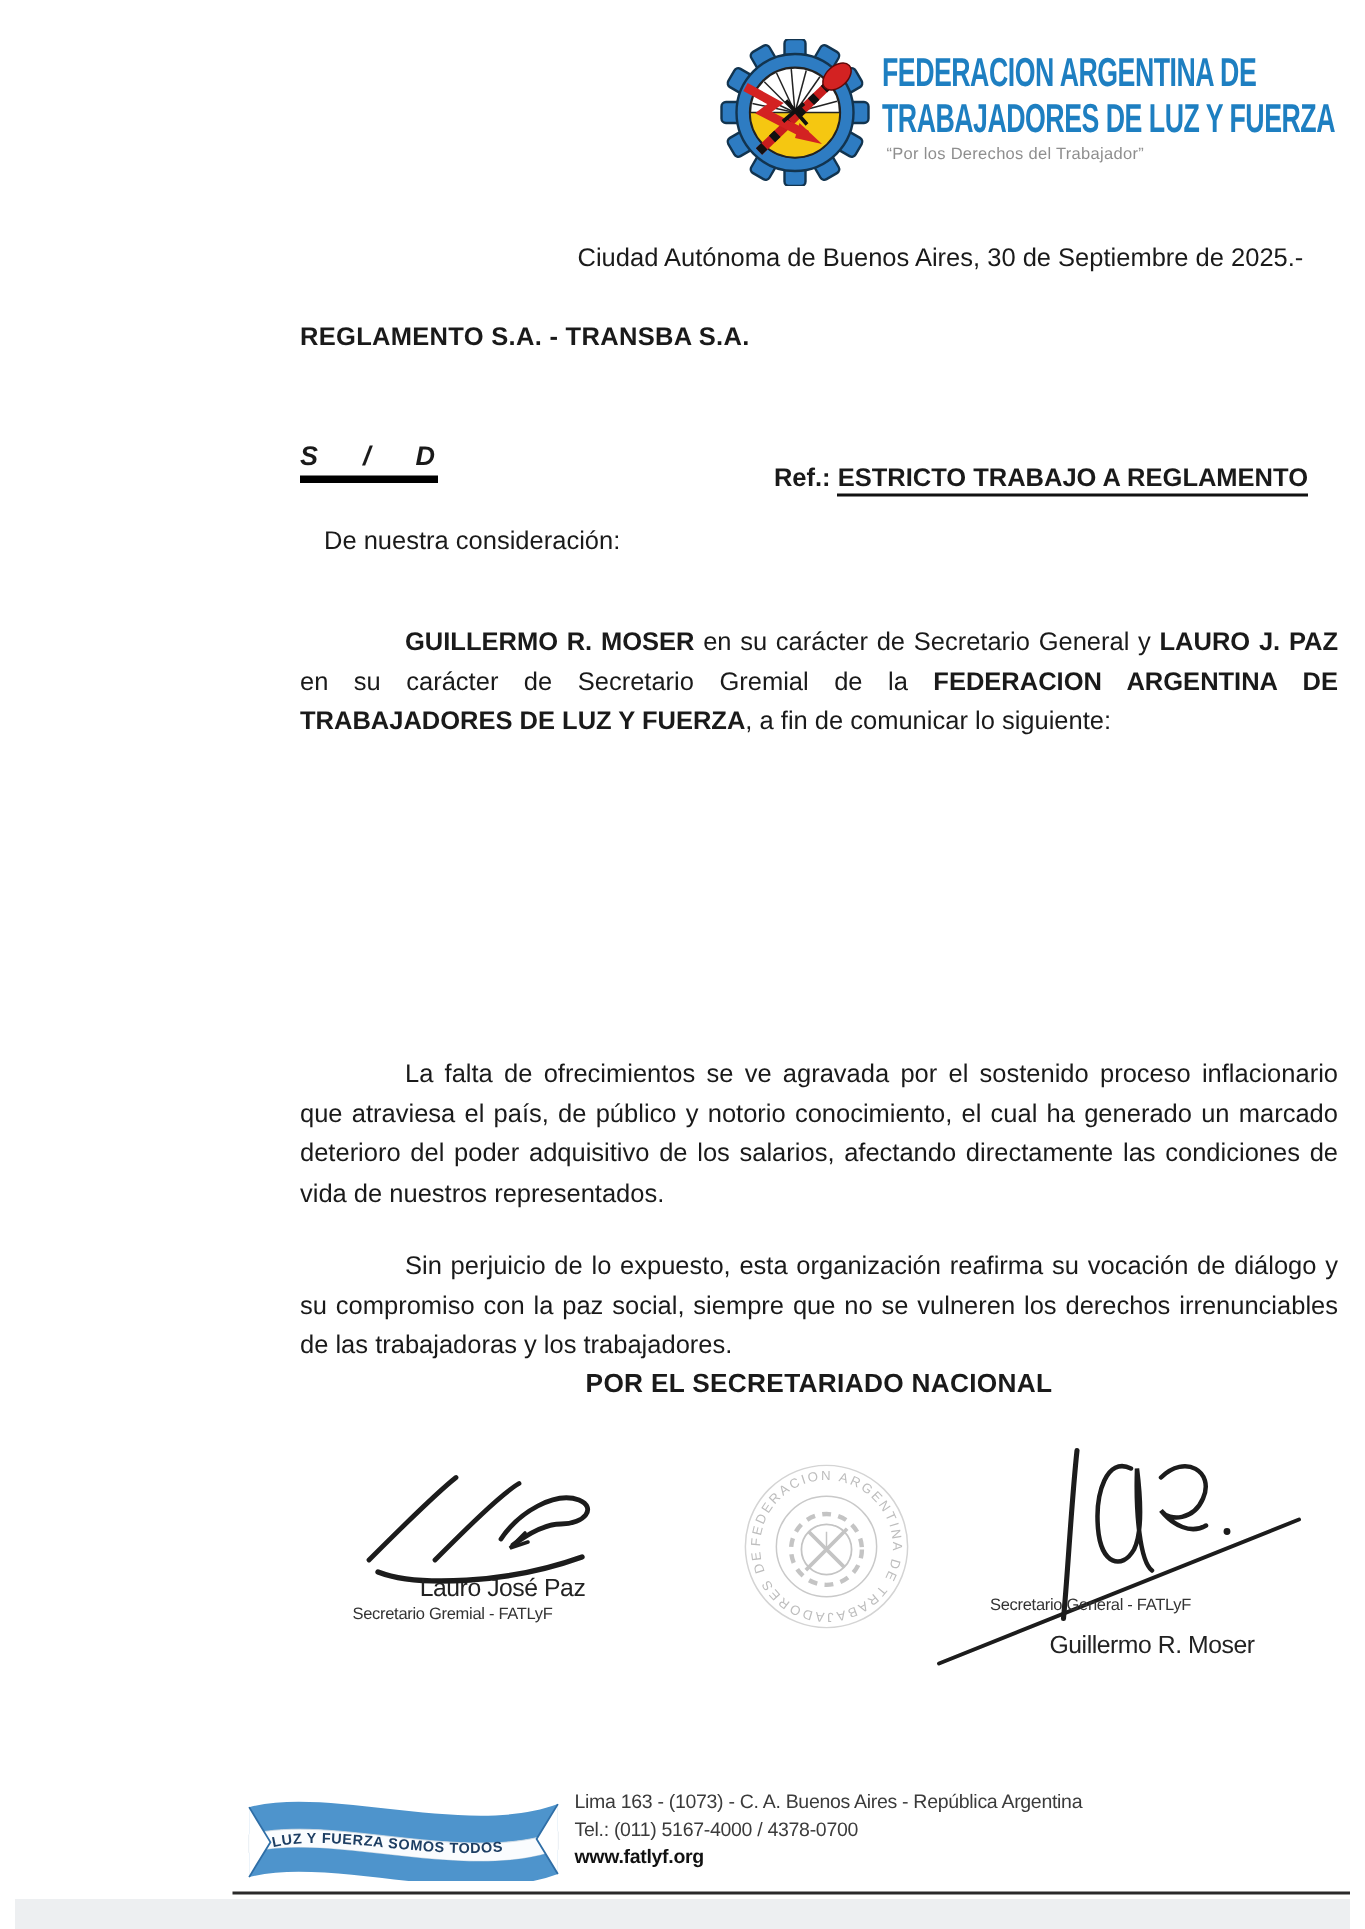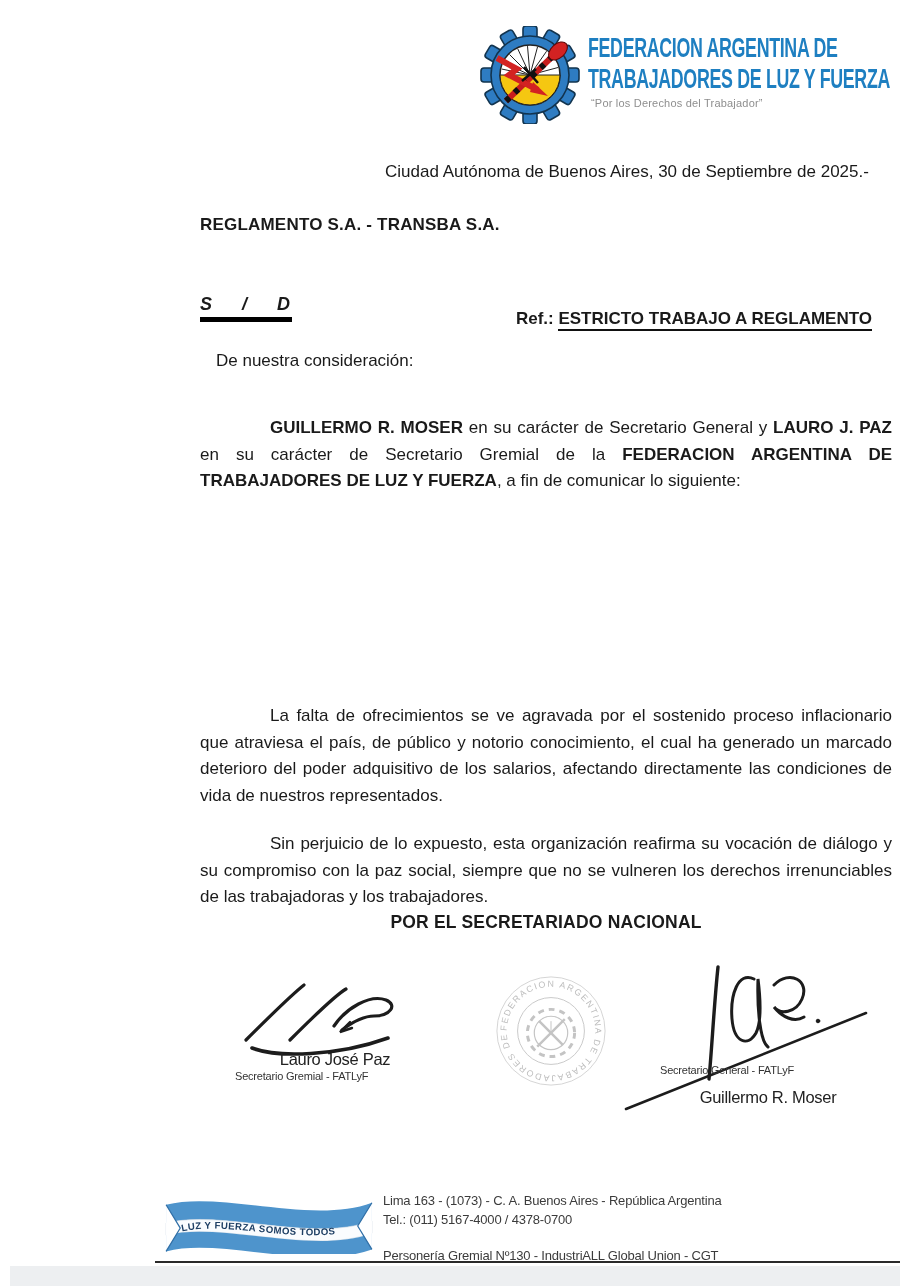--- a/index.html
+++ b/index.html
@@ -176,19 +176,19 @@
     <path d="M6,14 L20,37 L6,60" fill="none" stroke="#2f6ea6" stroke-width="1.2"></path>
     <path d="M209,12 L195,35 L209,58" fill="none" stroke="#2f6ea6" stroke-width="1.2"></path>
     <text font-size="9.5" font-weight="bold" fill="#1d3e63" letter-spacing="0.4" font-family="Liberation Sans, sans-serif">
       <textPath href="#ribcurve" startOffset="6">LUZ Y FUERZA SOMOS TODOS</textPath>
     </text>
   </svg>
 
   <div class="abs contact">
     <div>Lima 163 - (1073) - C. A. Buenos Aires - República Argentina</div>
     <div>Tel.: (011) 5167-4000 / 4378-0700</div>
+    <div class="site">www.fatlyf.org</div>
   </div>
-  <div class="abs registry">Personería Gremial Nº130 - IndustriALL Global Union - CGT</div>
 
   <div class="abs rule"></div>
   <div class="abs bottom-strip"></div>
 
 </div>
 
 </body></html>

